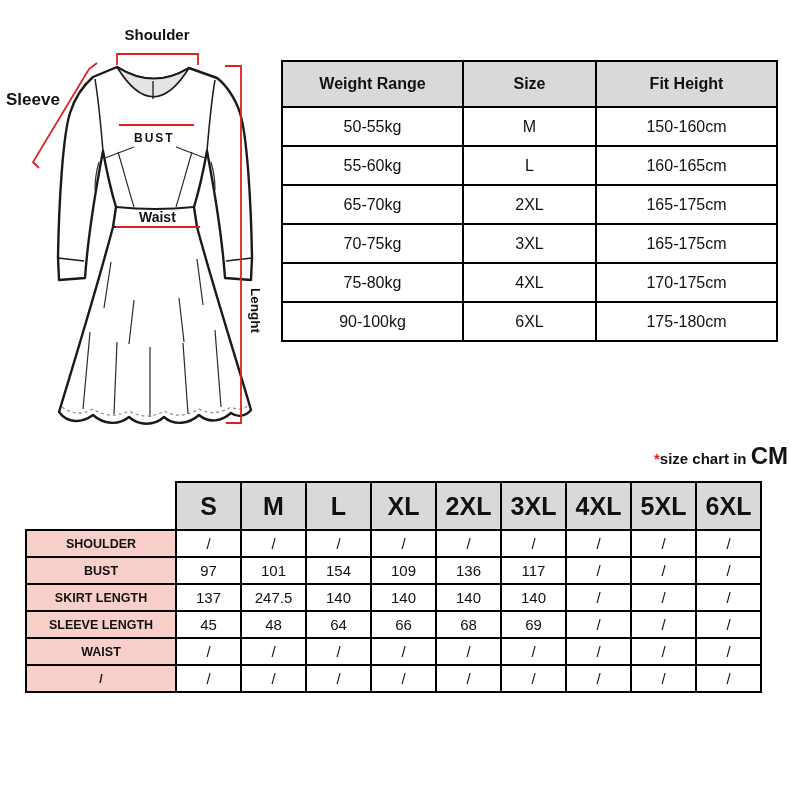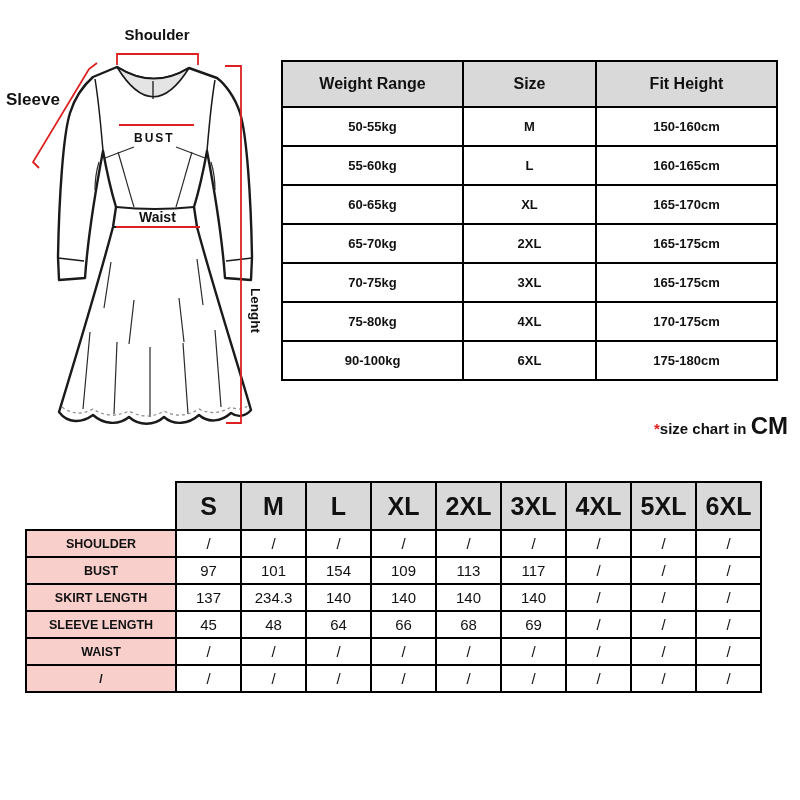--- a/index.html
+++ b/index.html
@@ -12,24 +12,24 @@
   .fig-label{position:absolute;font-weight:700;color:#111;white-space:nowrap;}
   .lbl-shoulder{left:116px;top:26px;width:82px;text-align:center;font-size:15px;}
   .lbl-sleeve{left:6px;top:90px;font-size:17px;text-align:right;}
   .lbl-bust{left:134px;top:131px;font-size:12px;letter-spacing:2px;}
   .lbl-waist{left:139px;top:209px;font-size:14px;}
   .lbl-length{left:263px;top:288px;font-size:13.5px;transform:rotate(90deg);transform-origin:0 0;}
   
   .weight-table{position:absolute;left:281px;top:60px;border-collapse:collapse;table-layout:fixed;}
   .weight-table td,.weight-table th{border:2px solid #000;text-align:center;vertical-align:middle;padding:0;}
   .weight-table th{background:#d9d9d9;height:44px;font-size:16px;font-weight:700;}
-  .weight-table td{height:37px;font-size:13px;font-weight:700;}
+  .weight-table td{height:37px;font-size:16px;font-weight:400;}
   .col-weight{width:179px;} .col-size{width:131px;} .col-height{width:179px;}
   
-  .unit-note{position:absolute;top:412px;right:12px;font-weight:700;font-size:15px;white-space:nowrap;}
+  .unit-note{position:absolute;top:442px;right:12px;font-weight:700;font-size:15px;white-space:nowrap;}
   .unit-note .star{color:#dd2020;}
   .unit-note .cm{font-size:24px;font-weight:700;}
   
   .size-table{position:absolute;left:25px;top:481px;border-collapse:collapse;table-layout:fixed;}
   .size-table td,.size-table th{border:2px solid #000;text-align:center;vertical-align:middle;padding:0;}
   .size-table .corner{border:none;background:transparent;width:149px;}
   .size-table th.size-col{background:#d9d9d9;width:63px;height:46px;font-size:25px;font-weight:800;}
   .size-table td.row-label{background:#f8cfcb;font-size:12.5px;font-weight:700;height:25px;}
   .size-table td.val{font-size:15px;font-weight:500;height:25px;}
   
@@ -92,25 +92,20 @@
       </tr>
       <tr>
         <td>50-55kg</td>
         <td>M</td>
         <td>150-160cm</td>
       </tr>
       <tr>
         <td>55-60kg</td>
         <td>L</td>
         <td>160-165cm</td>
-      </tr>
-      <tr>
-        <td>60-65kg</td>
-        <td>XL</td>
-        <td>165-170cm</td>
       </tr>
       <tr>
         <td>65-70kg</td>
         <td>2XL</td>
         <td>165-175cm</td>
       </tr>
       <tr>
         <td>70-75kg</td>
         <td>3XL</td>
         <td>165-175cm</td>
@@ -157,30 +152,30 @@
         <td class="val">/</td>
         <td class="val">/</td>
         <td class="val">/</td>
       </tr>
       <tr>
         <td class="row-label">BUST</td>
         <td class="val">97</td>
         <td class="val">101</td>
         <td class="val">154</td>
         <td class="val">109</td>
-        <td class="val">113</td>
+        <td class="val">136</td>
         <td class="val">117</td>
         <td class="val">/</td>
         <td class="val">/</td>
         <td class="val">/</td>
       </tr>
       <tr>
         <td class="row-label">SKIRT LENGTH</td>
         <td class="val">137</td>
-        <td class="val">234.3</td>
+        <td class="val">247.5</td>
         <td class="val">140</td>
         <td class="val">140</td>
         <td class="val">140</td>
         <td class="val">140</td>
         <td class="val">/</td>
         <td class="val">/</td>
         <td class="val">/</td>
       </tr>
       <tr>
         <td class="row-label">SLEEVE LENGTH</td>

